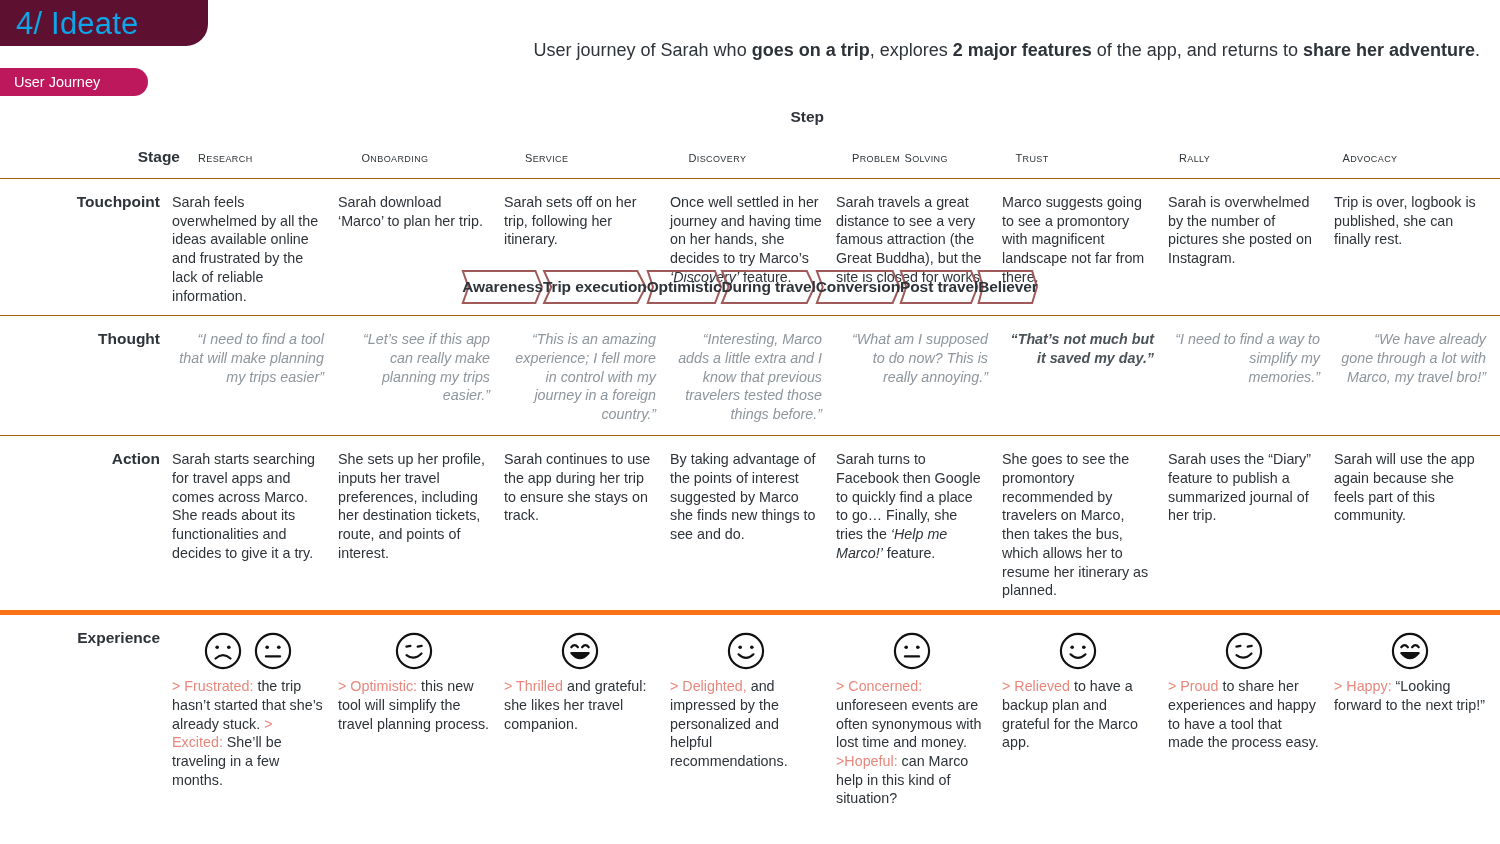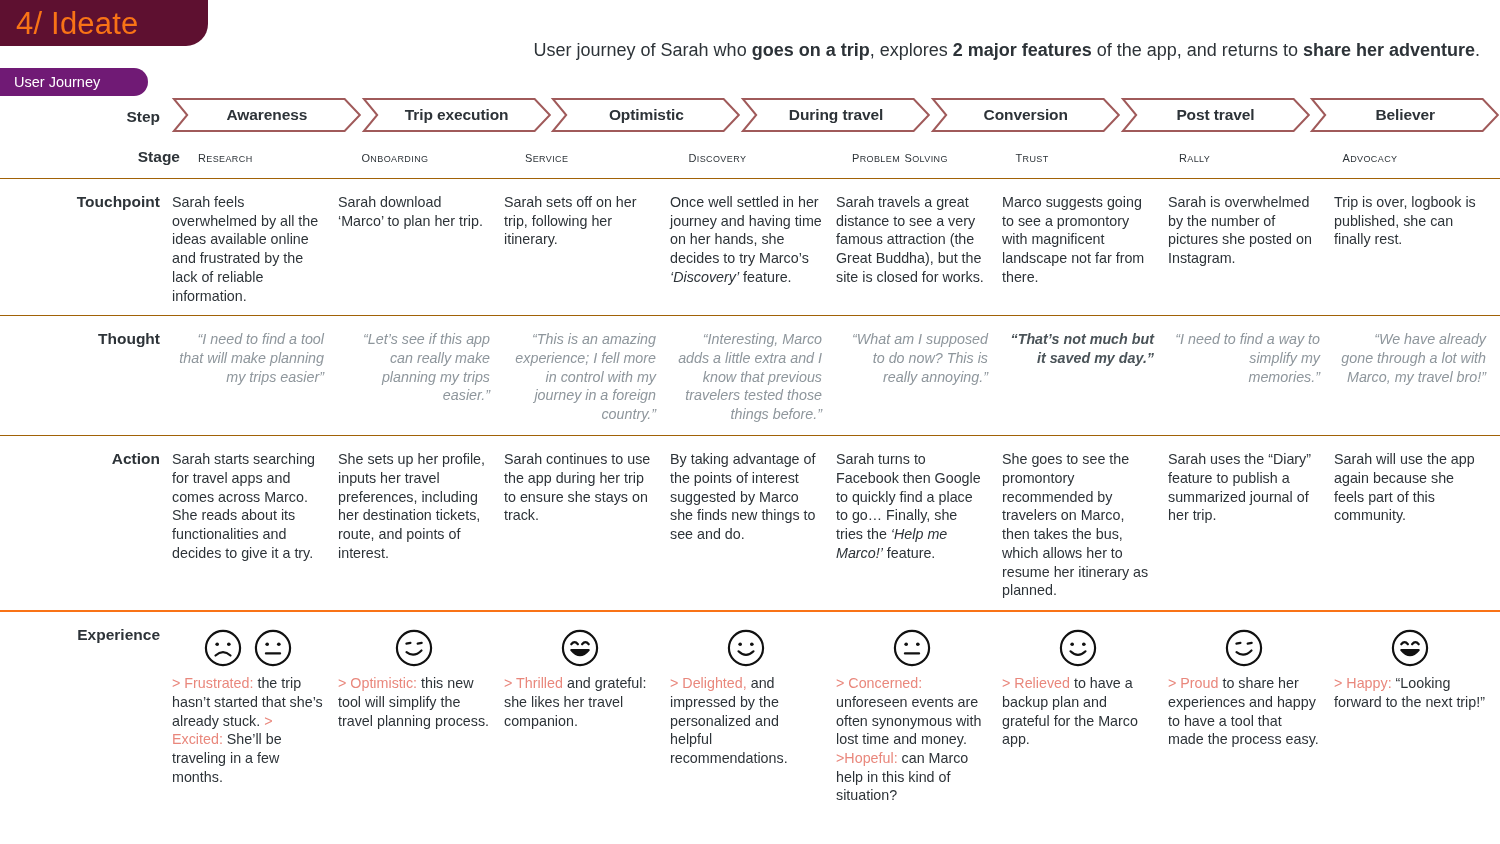--- a/index.html
+++ b/index.html
@@ -15,27 +15,27 @@
   
   #chapter-badge{
     position:absolute;left:0;top:0;
     width:208px;height:46px;
     background:#5e1030;
     border-bottom-right-radius:22px;
     display:flex;align-items:center;
     padding-left:16px;box-sizing:border-box;
   }
   #chapter-badge .txt{
-    color:#f97316;font-size:31px;font-weight:400;letter-spacing:.2px;
+    color:#0ea5e9;font-size:31px;font-weight:400;letter-spacing:.2px;
     line-height:1;white-space:nowrap;
   }
   #section-badge{
     position:absolute;left:0;top:68px;
     height:28px;min-width:148px;
-    background:#701a75;
+    background:#be185d;
     border-top-right-radius:14px;border-bottom-right-radius:14px;
     display:flex;align-items:center;padding:0 18px 0 14px;box-sizing:border-box;
   }
   #section-badge .txt{color:#fff;font-size:14.5px;line-height:1;white-space:nowrap;}
 
   #subtitle{
     position:absolute;left:180px;top:40px;width:1300px;
     text-align:right;font-size:18px;color:#2d3338;line-height:1.2;
   }
   #subtitle b{font-weight:700;}
@@ -47,21 +47,21 @@
   .row{display:flex;width:1500px;box-sizing:border-box;}
   .rowlabel{
     width:172px;flex:0 0 172px;
     text-align:right;padding-right:12px;box-sizing:border-box;
     font-weight:700;font-size:15.5px;color:#2d3338;
   }
   .cells{display:flex;flex:1 1 auto;}
   .cell{flex:1 1 0;box-sizing:border-box;padding-right:14px;}
 
   
-  #steps-row{height:38px;}
+  #steps-row{height:38px;align-items:center;flex-direction:column;}
   #steps-row .rowlabel{line-height:38px;}
   .chev{
     position:relative;height:34px;flex:1 1 0;
     display:flex;align-items:center;justify-content:center;
   }
   .chev svg{position:absolute;left:0;top:0;width:100%;height:34px;overflow:visible;}
   .chev .lbl{
     position:relative;z-index:2;font-weight:700;font-size:15.5px;
     color:#2d3338;white-space:nowrap;letter-spacing:-.1px;
   }
@@ -75,21 +75,21 @@
   .stage-txt::first-letter{font-size:15px;}
   .cell.stage{display:flex;align-items:center;padding-left:6px;}
 
   
   .crow{border-top:1px solid #a16207;}
   .crow .rowlabel{padding-top:14px;}
   .crow .cell{padding-top:14px;padding-bottom:10px;font-size:14.3px;line-height:1.31;}
   #touchpoint-row{min-height:130px;}
   #thought-row{min-height:120px;}
   #action-row{min-height:148px;}
-  #experience-row{min-height:200px;border-top:2px solid #f97316;}
+  #experience-row{min-height:200px;border-top:5px solid #f97316;}
 
   .thought{
     font-style:italic;color:#8e969c;text-align:right;font-size:13.8px;line-height:1.33;
     padding-left:6px;
   }
   .thought.strong{color:#4a5358;font-weight:700;}
 
   
   #experience-row .cell{padding-top:10px;}
   .faces{height:52px;display:flex;align-items:center;justify-content:center;gap:10px;}

